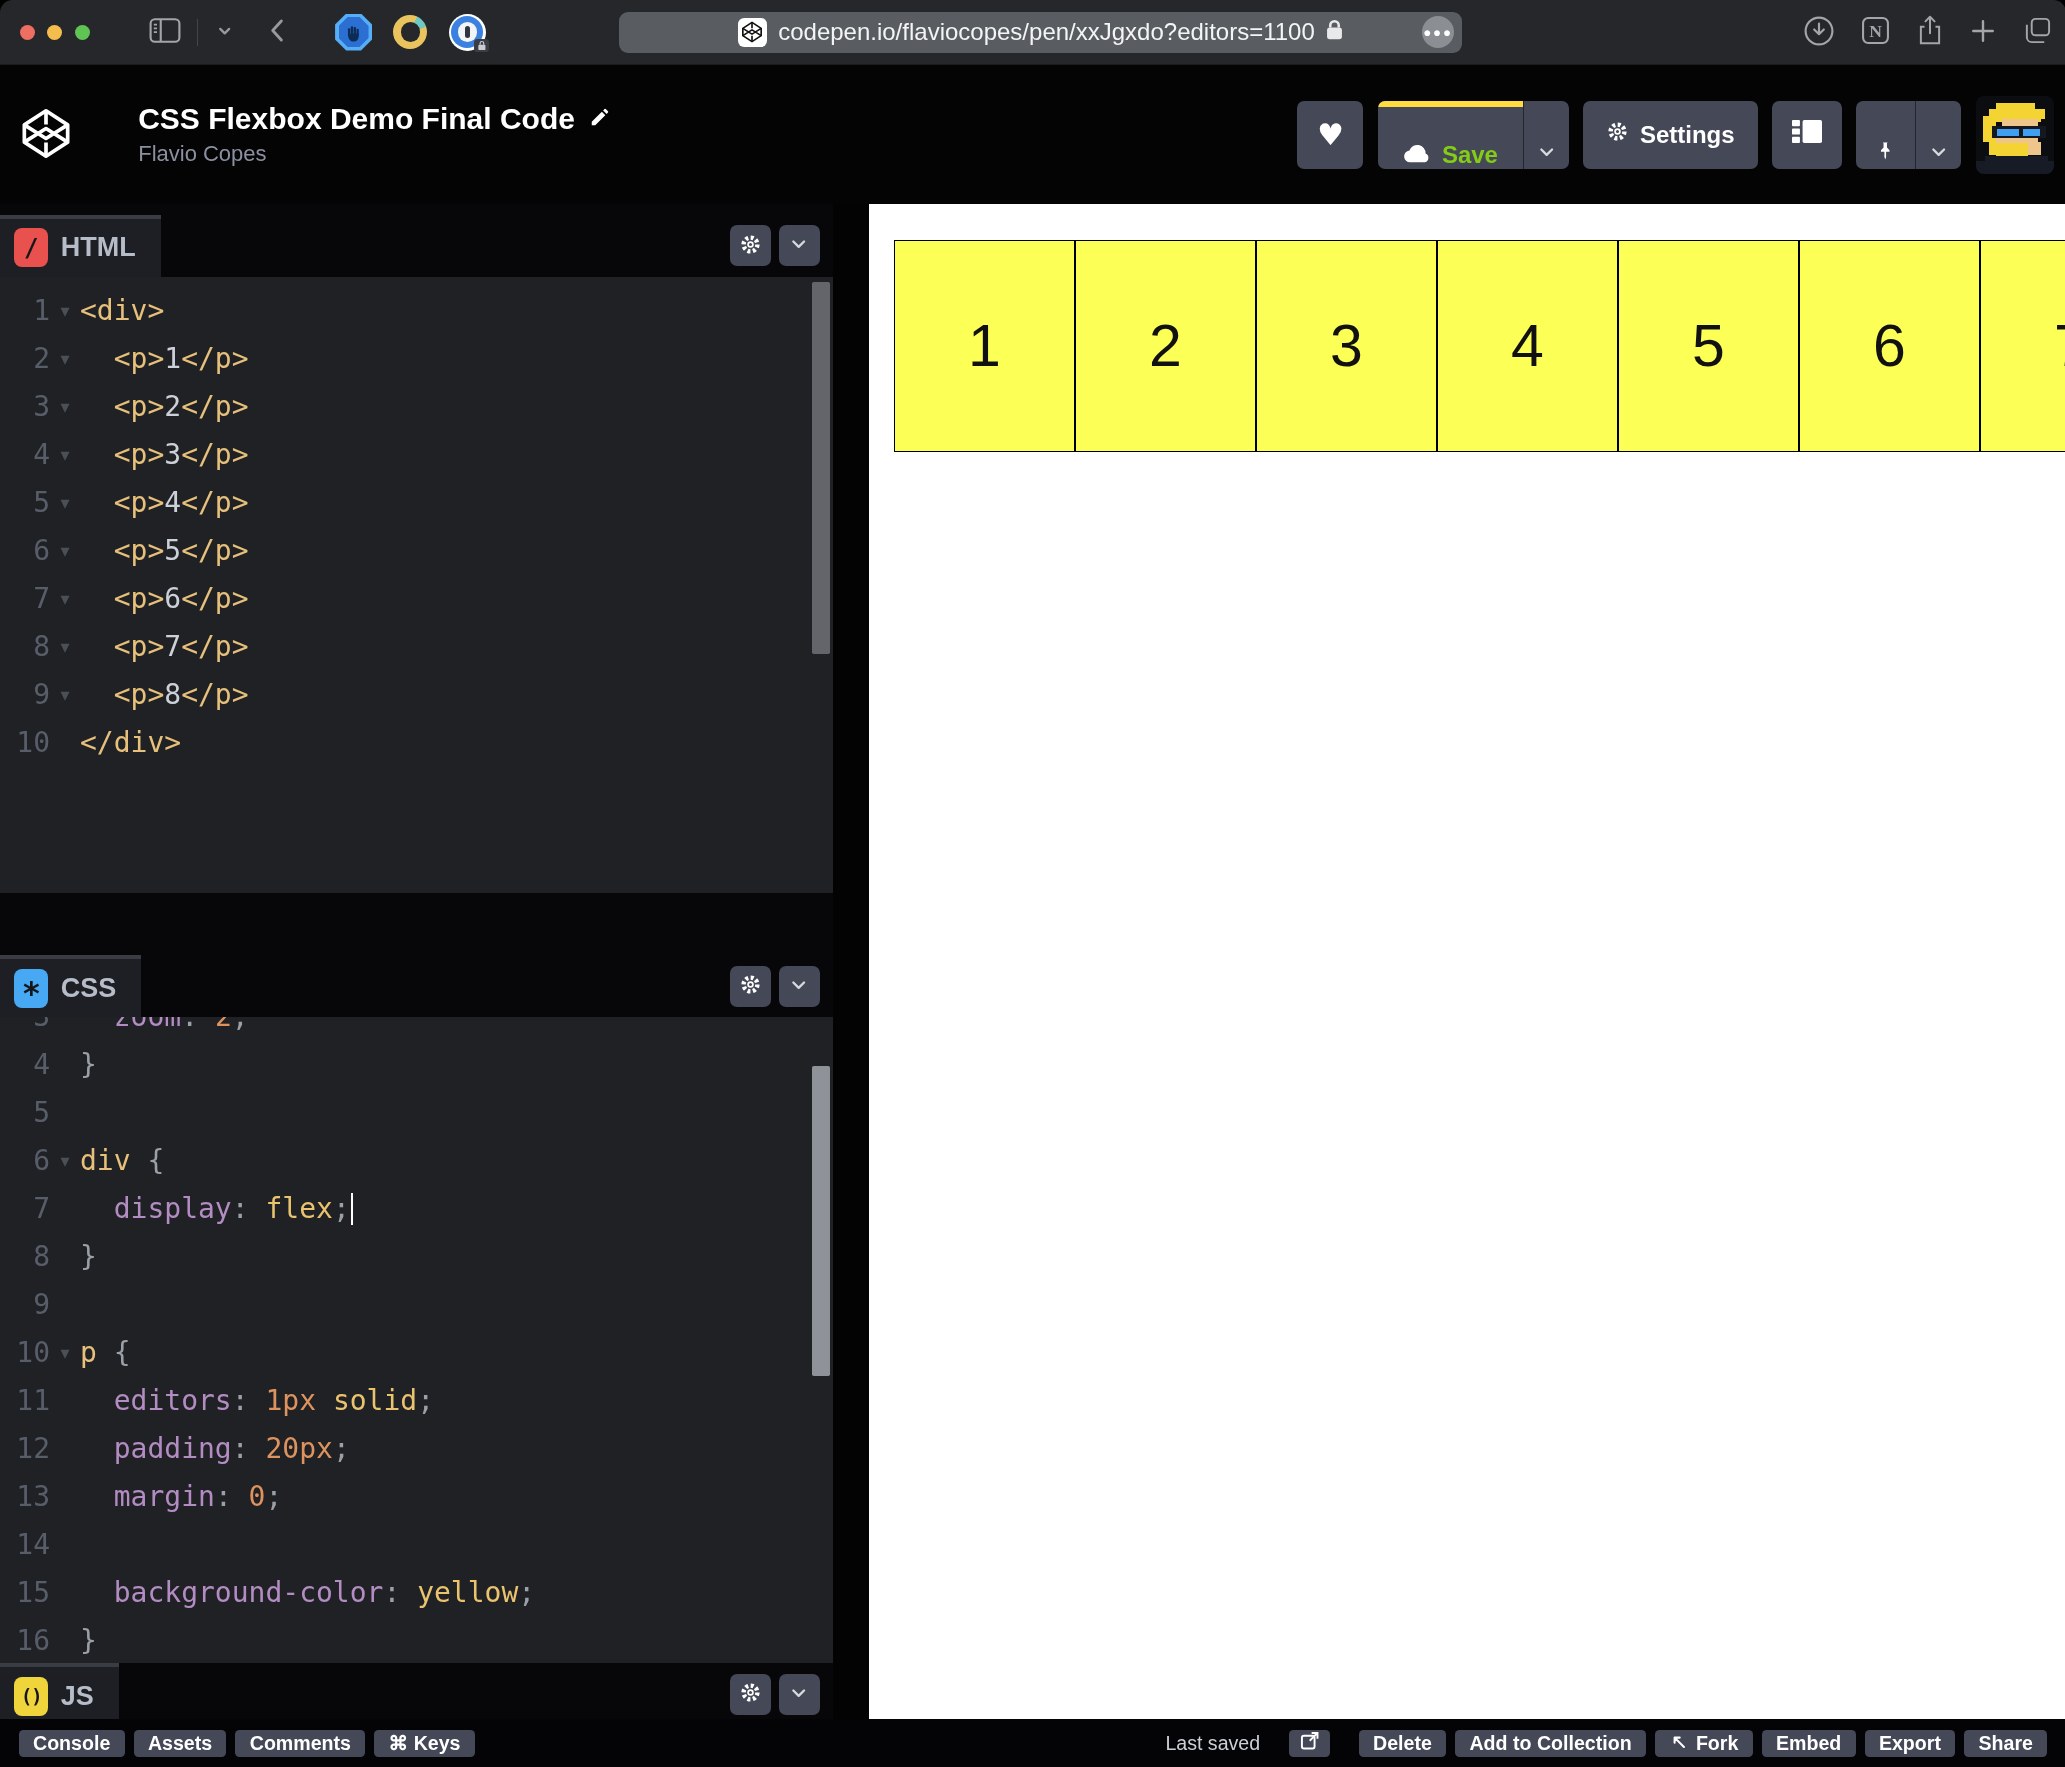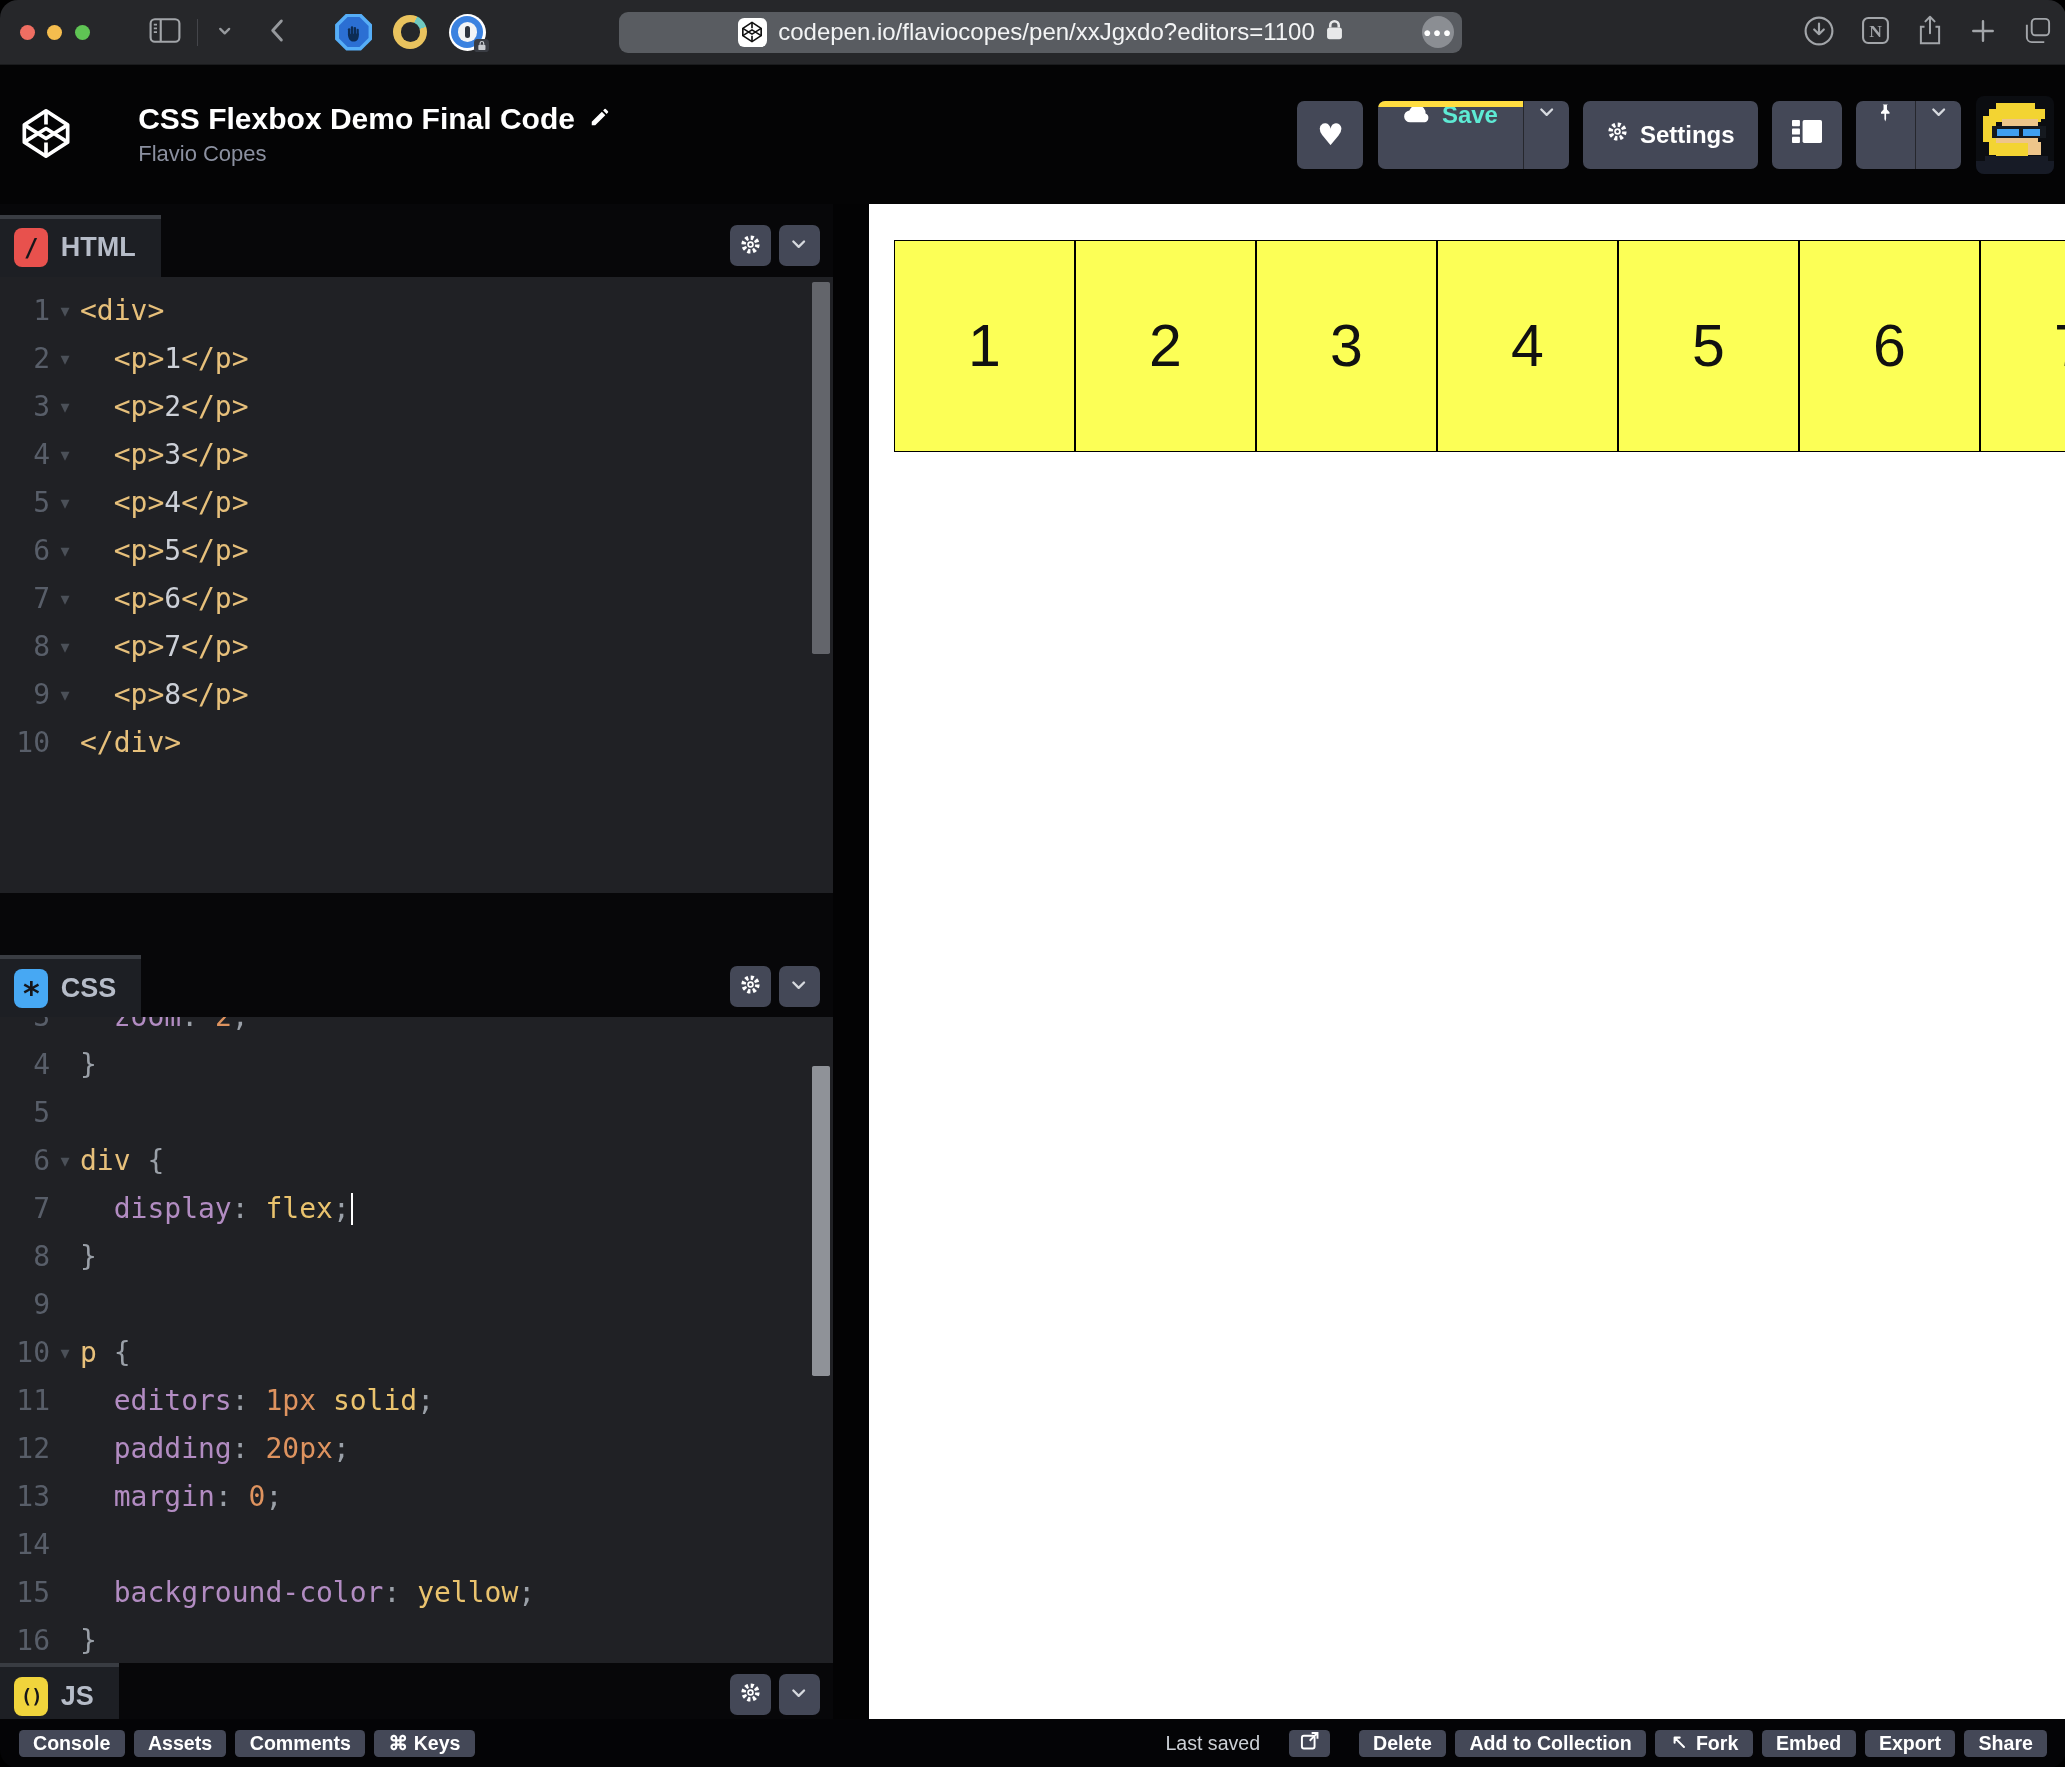--- a/index.html
+++ b/index.html
@@ -1,17 +1,17 @@
 <!DOCTYPE html>
 <html style="font-size:14.3px"><head>
 <meta charset="utf-8">
 <style>
   html,body{margin:0;padding:0;background:#000;}
   .screen{width:2066px;height:1768px;display:flex;flex-direction:column;overflow:hidden;
-          font-family:"Liberation Sans",sans-serif;background:#000;border-radius:18px;}
+          font-family:"Liberation Sans",sans-serif;background:#000;}
   .glyph{font-family:"DejaVu Sans",sans-serif;}
 
   
   .chrome{height:64px;flex:none;background:#26272a;position:relative;display:flex;align-items:center;
           padding-left:19.6px;border-radius:12.5px 12.5px 0 0;border-bottom:0.9px solid #1a1b1d;}
   .lights{display:flex;gap:12.5px;align-items:center;}
   .light{width:15px;height:15px;border-radius:50%;}
   .l-red{background:#ef6e62;} .l-yel{background:#f5bd4e;} .l-grn{background:#5fc454;}
   .nav{display:flex;align-items:center;gap:16px;margin-left:59px;}
   .vdiv{width:1.8px;height:27px;background:#44454a;}
@@ -40,21 +40,21 @@
   .cp-header{height:139px;flex:none;background:#040405;display:flex;align-items:center;padding:0 12.5px 0 19.6px;gap:19.6px;}
   .title-wrap{display:flex;flex-direction:column;margin-left:47px;}
   .title-row{display:flex;align-items:center;gap:14.3px;}
   .pen-title{font-size:30px;font-weight:800;color:#fff;line-height:1.1;}
   .pen-author{font-size:22px;color:#8b90a0;margin-top:6.2px;}
   .actions{margin-left:auto;display:flex;align-items:center;gap:14.3px;}
   .hbtn{background:#444857;border-radius:7.1px;height:68px;display:flex;align-items:center;justify-content:center;
         color:#fff;font-size:24px;font-weight:700;gap:10.7px;}
   .btn-heart{width:66px;font-size:30px;}
   .btn-group{display:flex;border-radius:7.1px;overflow:hidden;}
-  .seg{background:#444857;height:68px;display:flex;align-items:flex-start;justify-content:center;color:#5eead4;
+  .seg{background:#444857;height:68px;display:flex;align-items:flex-end;justify-content:center;color:#84cc16;
        font-size:24px;font-weight:700;gap:10.7px;}
   .seg-save{padding:0 25px;position:relative;}
   .seg-save::before{content:"";position:absolute;top:0;left:0;right:0;height:6.2px;background:#ffdd40;}
   .seg-chev{width:45px;border-left:1.8px solid #26272d;}
   .btn-settings{padding:0 23px;}
   .btn-layout{width:70px;}
   .seg-pin{width:59px;}
   .avatar{width:78px;height:78px;border-radius:8px;overflow:hidden;flex:none;}
 
   

